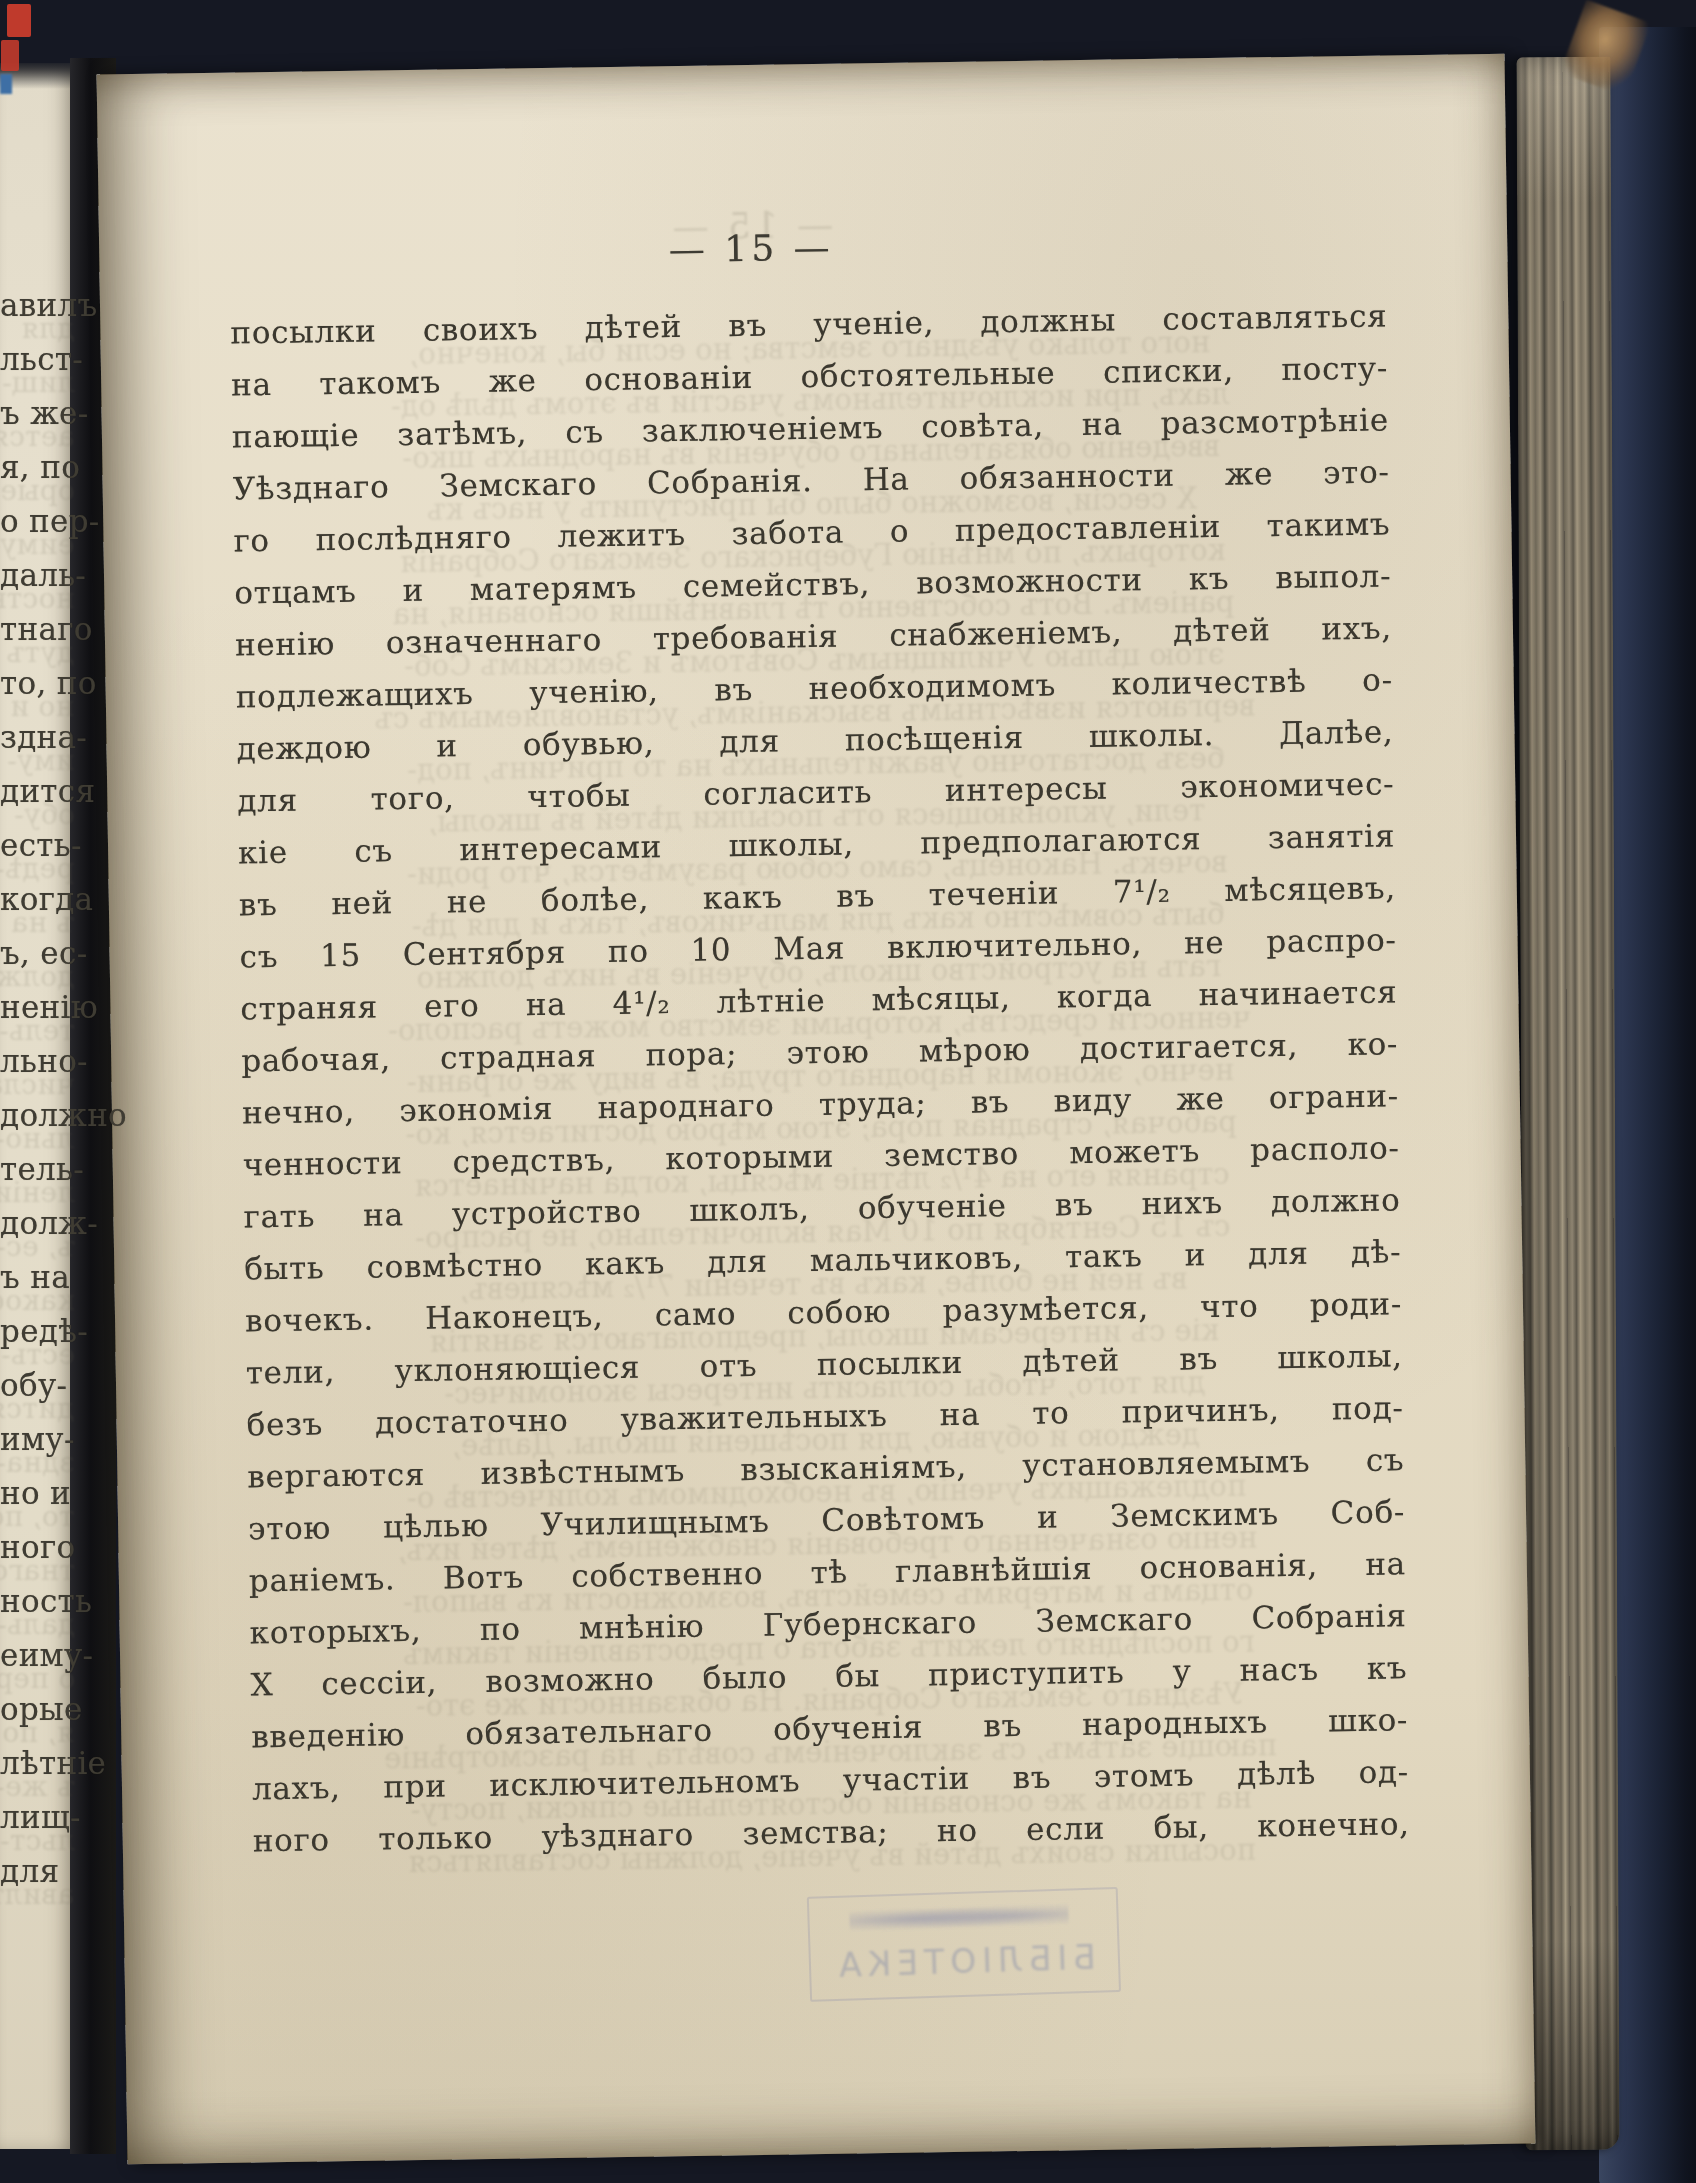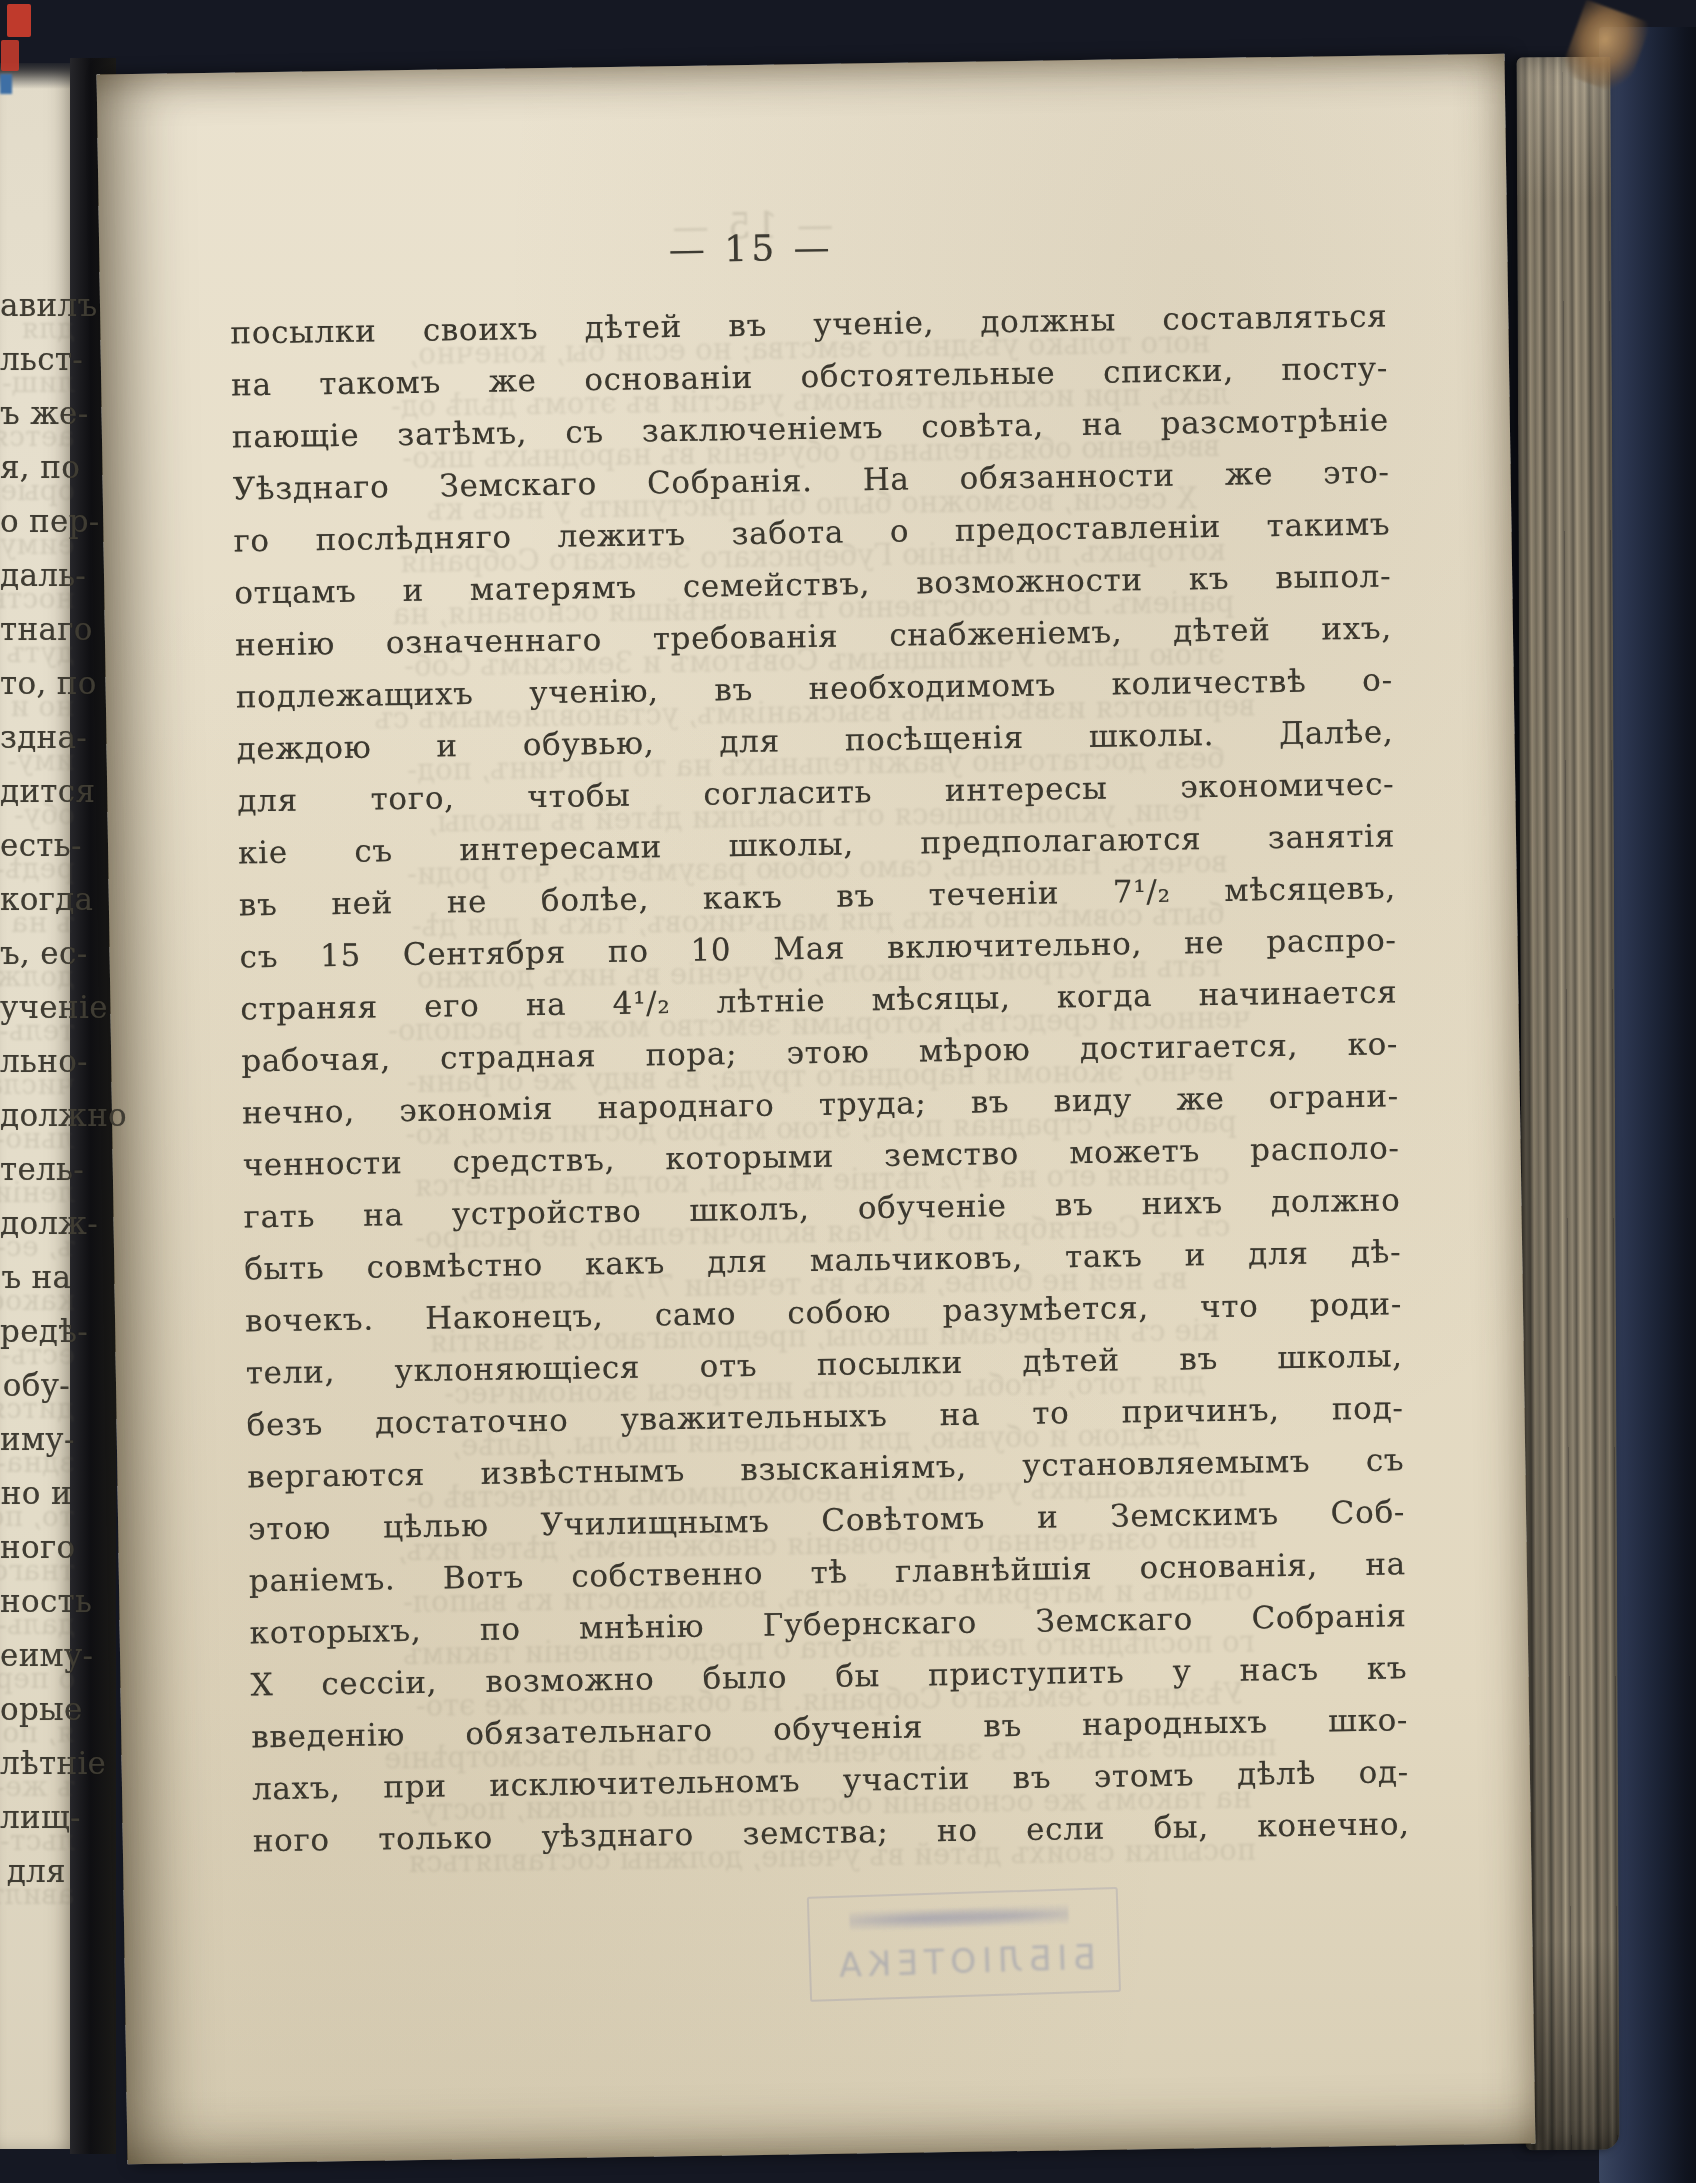--- a/index.html
+++ b/index.html
@@ -47,21 +47,21 @@
     position:absolute;left:0;top:-1.3px;width:100%;height:26.6px;
     background:linear-gradient(180deg,#22242b,rgba(34,36,43,0));
   }
   .fragments{
     position:absolute;left:0;top:223px;width:76px;
     font-size:31px;color:#3f3c33;
     letter-spacing:0.3px;
   }
   .frag{position:relative;height:54px;}
   .frag .ink{
-    display:block;text-align:center;padding-right:3.3px;position:relative;z-index:2;
+    display:block;text-align:left;padding-right:3.3px;position:relative;z-index:2;
     white-space:nowrap;overflow:visible;
     text-shadow:0 0 0.7px rgba(55,50,35,.45);
   }
   .frag .ghost{
     position:absolute;top:25px;right:1.3px;z-index:1;
     transform:scaleX(-1);filter:blur(1.1px);opacity:.16;color:var(--ghost,#6b6654);
     white-space:nowrap;font-size:28px;
   }
 
   
@@ -202,21 +202,21 @@
         <div class="frag">
           <span class="ghost">ъ на</span>
           <span class="ink">когда</span>
         </div>
         <div class="frag">
           <span class="ghost">долж-</span>
           <span class="ink">ъ, ес-</span>
         </div>
         <div class="frag">
           <span class="ghost">тель-</span>
-          <span class="ink">ученіе</span>
+          <span class="ink">ненію</span>
         </div>
         <div class="frag">
           <span class="ghost">числа</span>
           <span class="ink">льно-</span>
         </div>
         <div class="frag">
           <span class="ghost">льно-</span>
           <span class="ink">должно</span>
         </div>
         <div class="frag">

